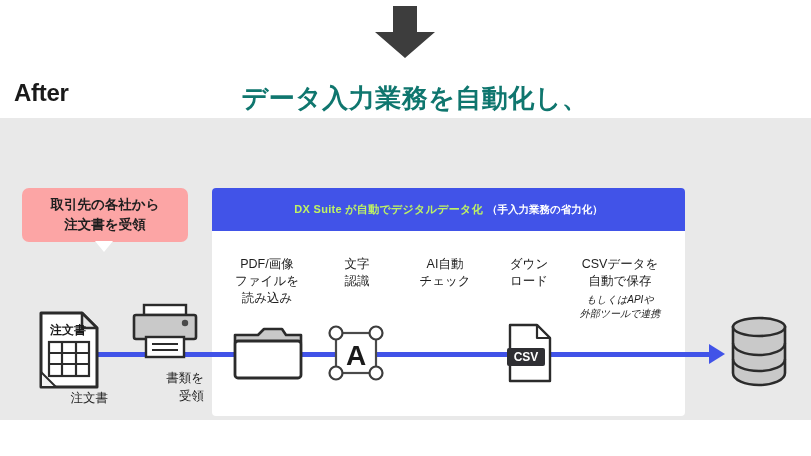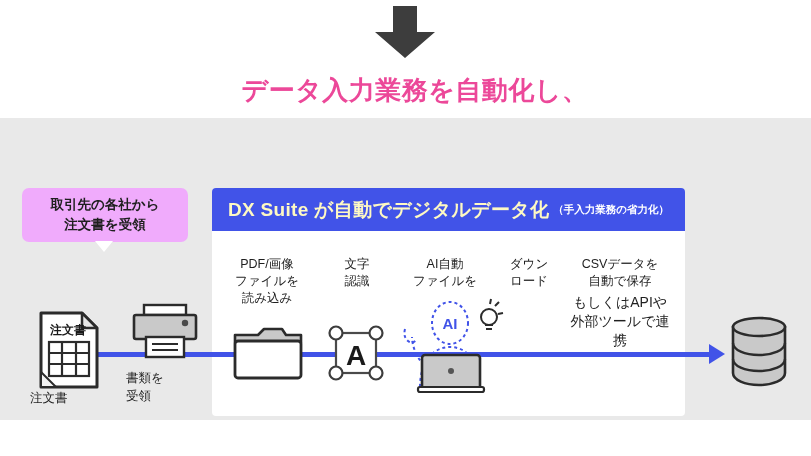--- a/index.html
+++ b/index.html
@@ -27,30 +27,30 @@
     clip-path: polygon(0 0, 146px 0, 118px 46px, 0 46px);
     z-index:4;
   }
   .after-tab span {
     position:absolute; left:14px; top:7px;
     font-size:24px; font-weight:bold; color:#1a1a1a; letter-spacing:-0.3px;
   }
 
   
   .headline {
-    position:absolute; left:150px; top:72px; width:530px;
-    text-align:center; color:#ec4899;
+    position:absolute; left:150px; top:80px; width:530px;
+    text-align:center; color:#0f766e;
     font-size:26px; font-weight:bold; line-height:1.42;
     letter-spacing:0.5px;
   }
 
   
   .callout {
     position:absolute; left:22px; top:188px; width:166px; height:54px;
-    background:#f0abfc; border-radius:7px;
+    background:#fca5a5; border-radius:7px;
     display:flex; align-items:center; justify-content:center;
   }
   .callout-text {
     font-size:13.5px; font-weight:bold; color:#1f1f1f;
     line-height:1.45; text-align:center; white-space:pre-line;
   }
   .callout-tail {
     position:absolute; left:95px; top:241px; width:0; height:0;
     border-left:9px solid transparent; border-right:9px solid transparent;
     border-top:11px solid #ffffff;
@@ -60,54 +60,55 @@
   .panel {
     position:absolute; left:212px; top:188px; width:473px; height:228px;
     background:#ffffff; border-radius:4px; overflow:hidden;
   }
   .panel-banner {
     position:absolute; left:0; top:0; width:473px; height:43px;
     background:#4153e8;
     display:flex; align-items:center; justify-content:center;
   }
   .banner-main {
-    font-size:19px; font-weight:bold; color:#fef9c3; letter-spacing:0.3px;
+    font-size:11px; font-weight:bold; color:#bef264; letter-spacing:0.3px;
   }
   .banner-sub {
     font-size:10.5px; font-weight:bold; color:#ffffff; margin-left:4px;font-family:Liberation Serif, serif;
   }
 
   
   .step-label {
     position:absolute; text-align:center;
     font-size:12.5px; color:#1f1f1f; line-height:1.35;
     white-space:pre-line; font-weight:500;
   }
   .step-sub {
-    font-size:14px; line-height:1.35; color:#1f1f1f; white-space:pre-line;
+    font-size:10px; line-height:1.35; color:#1f1f1f; white-space:pre-line;
     font-weight:500;
+    font-style:italic;
   }
 
   
   .flow-line {
     position:absolute; left:97px; top:352px; width:620px; height:5px;
     background:#4153e8; z-index:1;
   }
   .flow-arrow {
     position:absolute; left:709px; top:344px; width:0; height:0;
     border-top:10px solid transparent; border-bottom:10px solid transparent;
     border-left:16px solid #4153e8; z-index:1;
   }
 
   
   .icon-abs { position:absolute; z-index:2; }
 
   
   .bottom-label {
-    position:absolute; text-align:left;
+    position:absolute; text-align:right;
     font-size:12.5px; color:#1f1f1f; line-height:1.4;
     white-space:pre-line; font-weight:500; z-index:2;
   }
 
   
   .footnote {
     position:absolute; left:10px; top:432px;
     font-size:10.5px; color:#3a3a3a;
   }
 </style>
@@ -117,20 +118,23 @@
 <div id="root">
 
   <div class="top-arrow">
     <svg width="68" height="52" viewBox="0 0 68 52">
       <polygon points="22,0 46,0 46,26 64,26 34,52 4,26 22,26" fill="#3d3d3d"></polygon>
     </svg>
   </div>
 
   <div class="gray-band"></div>
 
+  <div class="after-tab">
+    <span>After</span>
+  </div>
 
   <div class="headline">
     <div>データ入力業務を自動化し、</div>
   </div>
 
   <div class="callout">
     <div class="callout-text">取引先の各社から
 注文書を受領</div>
   </div>
   <div class="callout-tail"></div>
@@ -146,21 +150,21 @@
   <div class="flow-arrow"></div>
 
   <div class="step-label" style="left:327px; top:256px; width:60px;">文字
 認識</div>
 
   <div class="step-label" style="left:222px; top:256px; width:90px;">PDF/画像
 ファイルを
 読み込み</div>
 
   <div class="step-label" style="left:408px; top:256px; width:74px;">AI自動
-ファイルを</div>
+チェック</div>
 
   <div class="step-label" style="left:500px; top:256px; width:58px;">ダウン
 ロード</div>
 
   <div class="step-label" style="left:565px; top:256px; width:110px;">CSVデータを
 自動で保存</div>
   <div class="step-sub" style="position:absolute; left:565px; top:293px; width:110px; text-align:center;">もしくはAPIや
 外部ツールで連携</div>
 
   <div class="icon-abs" style="left:38px; top:310px;">
@@ -208,44 +212,29 @@
       <text x="29" y="40" font-family="'Liberation Sans',sans-serif" font-size="28" font-weight="bold" fill="#1a1a1a" text-anchor="middle">A</text>
       <g fill="#ffffff" stroke="#3d3d3d" stroke-width="2.2">
         <circle cx="9" cy="8" r="6.5"></circle>
         <circle cx="49" cy="8" r="6.5"></circle>
         <circle cx="9" cy="48" r="6.5"></circle>
         <circle cx="49" cy="48" r="6.5"></circle>
       </g>
     </svg>
   </div>
 
-  <div class="icon-abs" style="left:400px; top:295px;">
-    <svg width="110" height="100" viewBox="0 0 110 100">
-
-      <ellipse cx="50" cy="28" rx="18" ry="21" fill="none" stroke="#4153e8" stroke-width="2" stroke-dasharray="3,3"></ellipse>
-      <text x="50" y="34" font-family="'Liberation Sans',sans-serif" font-size="15" font-weight="bold" fill="#4153e8" text-anchor="middle">AI</text>
-
-      <path d="M20 92 C20 66 34 52 50 52 C66 52 80 66 80 92" fill="none" stroke="#4153e8" stroke-width="2" stroke-dasharray="3,3"></path>
-
-      <path d="M24 70 C16 62 12 50 12 42" fill="none" stroke="#4153e8" stroke-width="2" stroke-dasharray="3,3"></path>
-      <path d="M5 34 q-2 8 3 12 q5 4 9 -2" fill="none" stroke="#4153e8" stroke-width="2" stroke-dasharray="3,3"></path>
-
-      <g stroke="#2b2b2b" stroke-width="2" fill="none">
-        <circle cx="89" cy="22" r="8"></circle>
-        <path d="M85 30 h8"></path>
-        <path d="M86 34 h6"></path>
-        <path d="M95 11 l4 -4 M98 19 l5 -1 M90 9 l1 -5"></path>
-      </g>
-
-      <rect x="22" y="60" width="58" height="34" rx="3" fill="#c9c9c9" stroke="#2b2b2b" stroke-width="2.6"></rect>
-      <circle cx="51" cy="76" r="3" fill="#555555"></circle>
-      <rect x="18" y="92" width="66" height="5" rx="2" fill="#ffffff" stroke="#2b2b2b" stroke-width="2.2"></rect>
-    </svg>
-  </div>
-
+
+  <div class="icon-abs" style="left:505px; top:322px;">
+    <svg width="50" height="62" viewBox="0 0 50 62">
+      <path d="M5 3 H32 L45 16 V59 H5 Z" fill="#ffffff" stroke="#2b2b2b" stroke-width="2.4" stroke-linejoin="round"></path>
+      <path d="M32 3 L45 16 H32 Z" fill="#ffffff" stroke="#2b2b2b" stroke-width="2.2" stroke-linejoin="round"></path>
+      <rect x="2" y="26" width="38" height="18" rx="2" fill="#2f2f33"></rect>
+      <text x="21" y="39" font-family="'Liberation Sans',sans-serif" font-size="12" font-weight="bold" fill="#ffffff" text-anchor="middle">CSV</text>
+    </svg>
+  </div>
 
   <div class="icon-abs" style="left:728px; top:315px;">
     <svg width="62" height="72" viewBox="0 0 62 72">
       <path d="M5 12 V58 C5 65 17 70 31 70 C45 70 57 65 57 58 V12 Z" fill="#c9c9c9" stroke="#2b2b2b" stroke-width="2.6"></path>
       <ellipse cx="31" cy="12" rx="26" ry="9" fill="#c9c9c9" stroke="#2b2b2b" stroke-width="2.6"></ellipse>
       <path d="M5 28 C5 35 17 40 31 40 C45 40 57 35 57 28" fill="none" stroke="#2b2b2b" stroke-width="2.4"></path>
       <path d="M5 44 C5 51 17 56 31 56 C45 56 57 51 57 44" fill="none" stroke="#2b2b2b" stroke-width="2.4"></path>
     </svg>
   </div>
 

